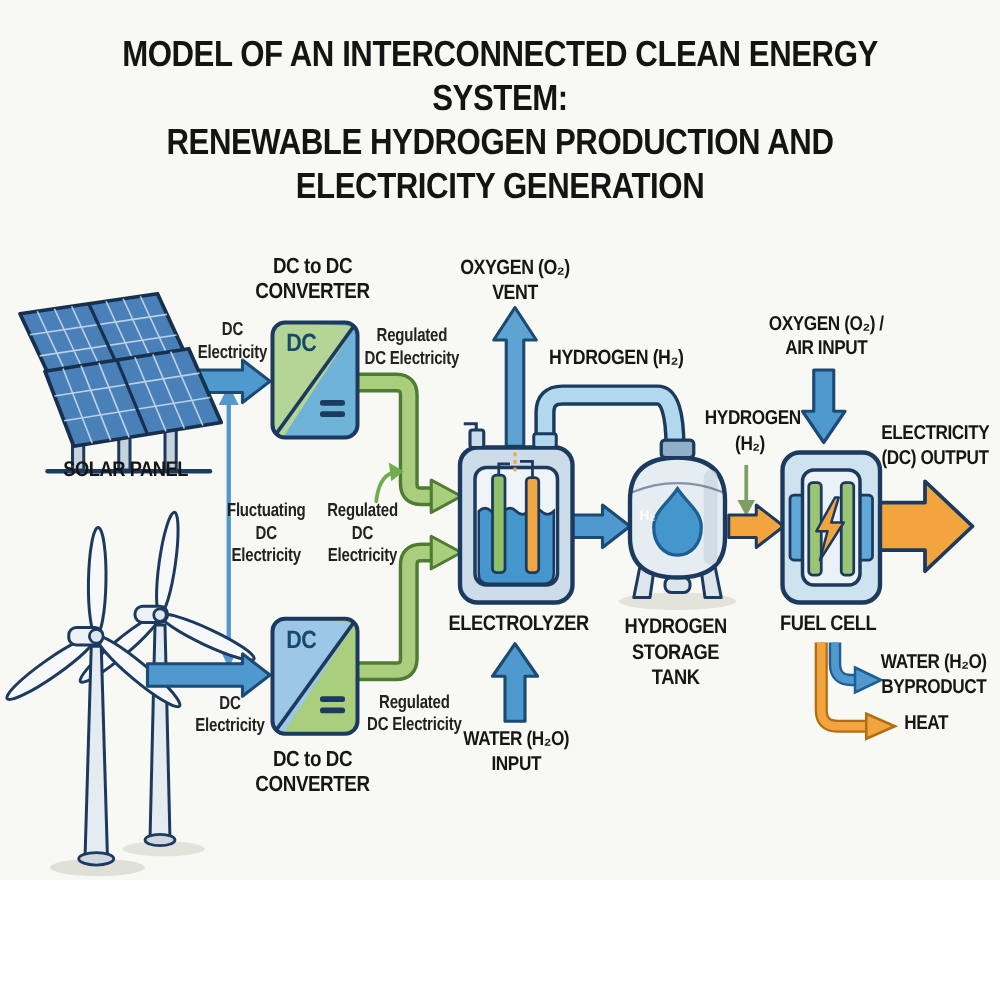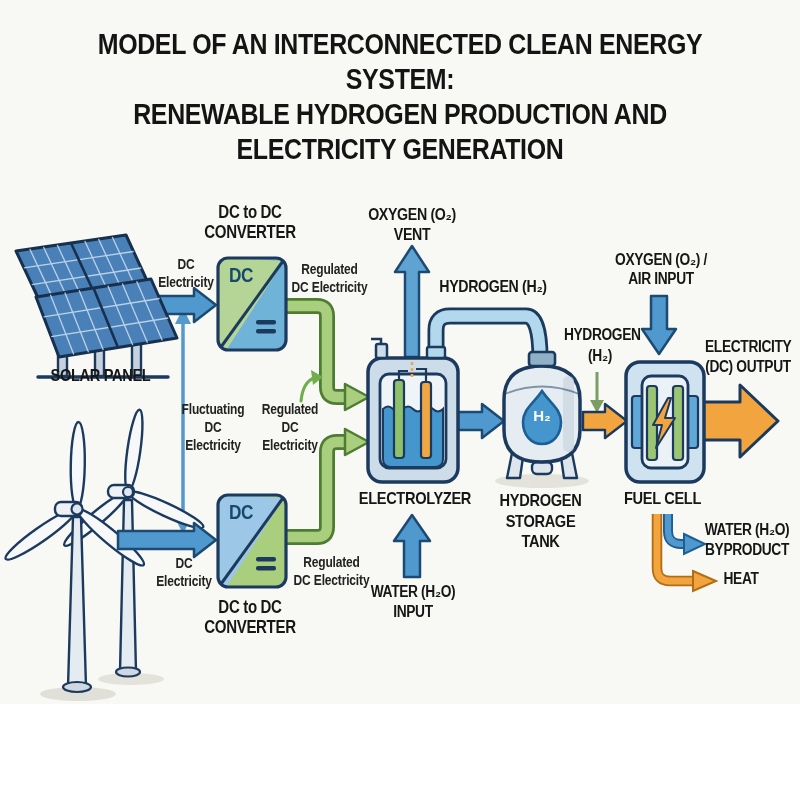--- a/index.html
+++ b/index.html
@@ -300,15 +300,15 @@
 </div>
 
 <div class="lbl hard" style="left:710px;top:570px;width:62px;font-size:16px;">HEAT</div>
 
 <div class="lbl hard" style="left:18px;top:705px;width:175px;font-size:17px;">WIND TURBINES (x2)</div>
 
 <div class="lbl hard" style="left:220px;top:264px;width:42px;font-size:20px;color:#16496b;">DC</div>
 
 <div class="lbl hard" style="left:220px;top:501px;width:42px;font-size:20px;color:#16496b;">DC</div>
 
-<div class="lbl" style="left:524px;top:407px;width:36px;font-size:15px;font-weight:bold;color:#ffffff;">H₂</div>
+<div class="lbl" style="left:500px;top:407px;width:36px;font-size:11px;font-weight:bold;color:#ffffff;">H₂</div>
 
 </div>
 
 </body></html>

